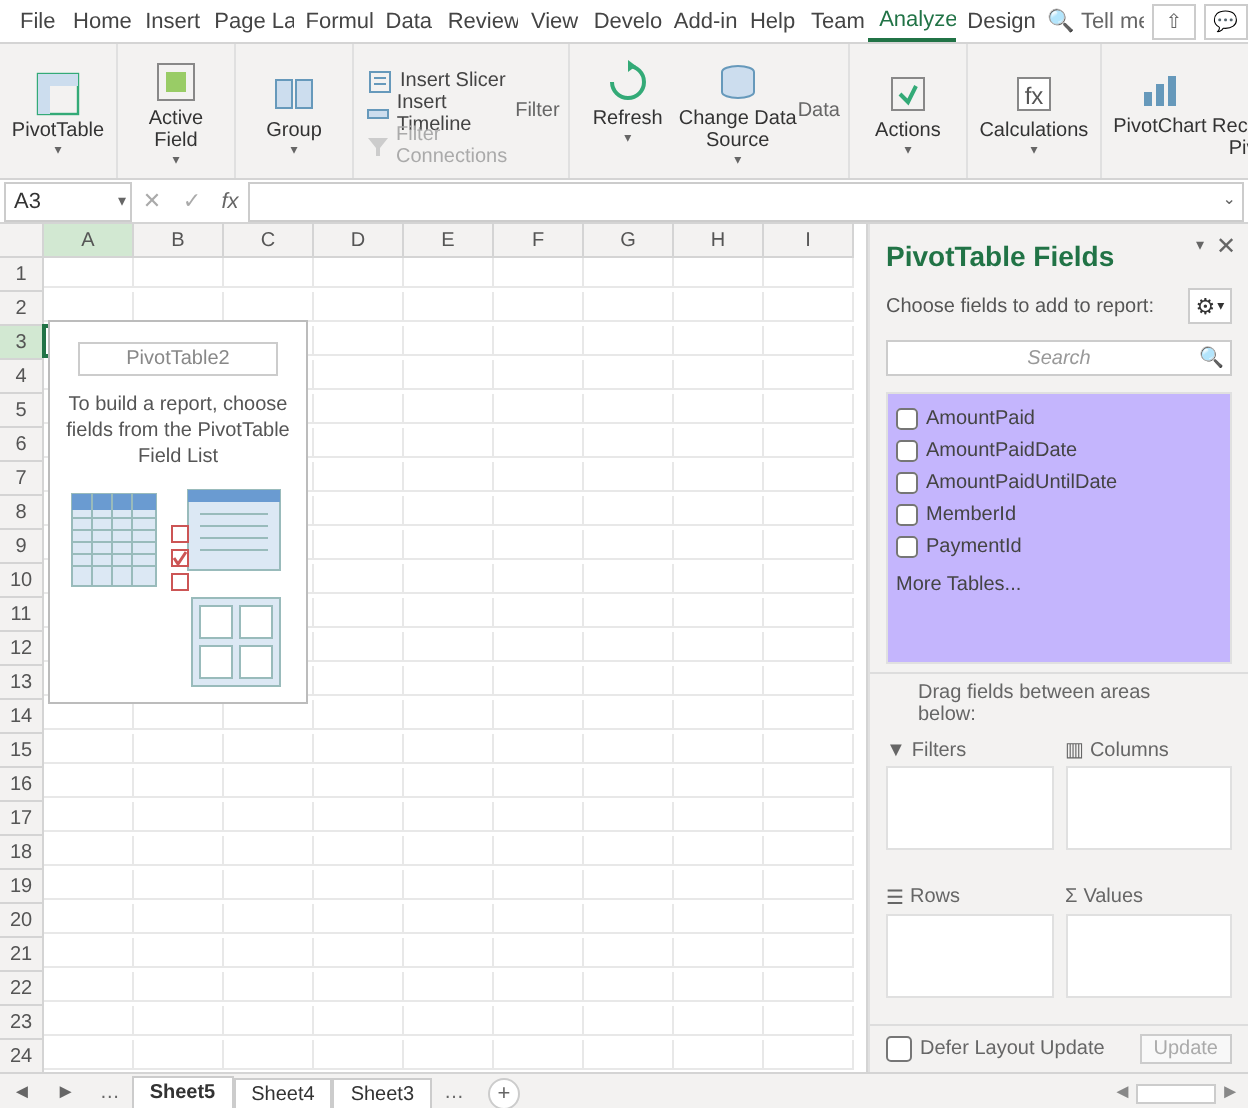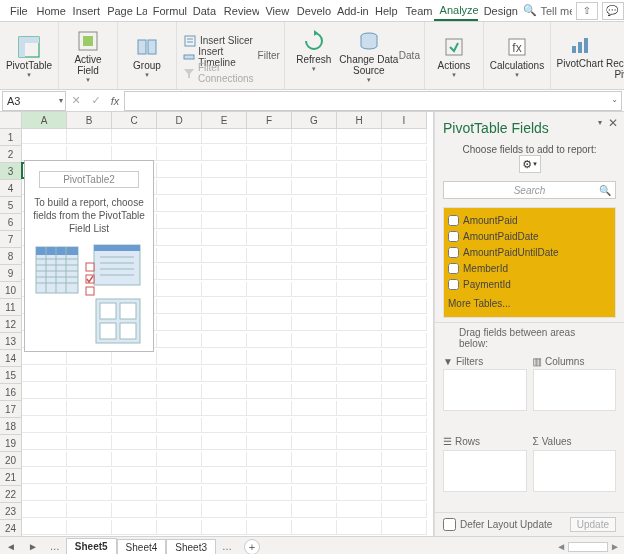--- a/index.html
+++ b/index.html
@@ -47,29 +47,29 @@
 .cell { border-right: 1px solid #e8e8e8; border-bottom: 1px solid #e8e8e8; height: 15px; }
 .cell.selected { outline: 2px solid #217346; outline-offset: -1px; background: #fff; }
 
 
 .ghost { position: absolute; left: 24px; top: 48px; width: 130px; border: 1px solid #bcbcbc; background: #fff; padding: 6px; font-size: 10px; color: #555; }
 .ghost .title { border: 1px solid #ccc; text-align: center; padding: 2px 0; margin: 4px 8px 8px; color: #888; }
 .ghost .txt { text-align: center; line-height: 13px; margin-bottom: 10px; }
 .ghost svg { display: block; margin: 0 auto; }
 
 
-.pane h2 { font-size: 14px; font-weight: 400; color: #217346; padding: 8px 8px 4px; }
+.pane h2 { font-size: 14px; font-weight: 700; color: #217346; padding: 8px 8px 4px; }
 .pane .closebtn { position: absolute; right: 6px; top: 4px; font-size: 12px; color: #666; cursor: pointer; }
 .pane .dropdotbtn { position: absolute; right: 22px; top: 6px; font-size: 8px; color: #666; }
-.pane .row1 { display: flex; align-items: center; padding: 4px 8px; flex-direction: column; }
+.pane .row1 { display: flex; align-items: center; padding: 4px 8px; }
 .pane .row1 .t { flex: 1; font-size: 10px; color: #555; }
 .pane .gear { width: 22px; height: 18px; border: 1px solid #ccc; display: flex; align-items: center; justify-content: center; font-size: 11px; background: #fff; }
 .pane .search { margin: 4px 8px; height: 18px; border: 1px solid #ccc; background: #fff; display: flex; align-items: center; padding: 0 4px; font-size: 10px; color: #999; font-style: italic; position: relative; justify-content: center; }
 .pane .search .mag { position: absolute; right: 3px; font-style: normal; color: #888; }
-.flist { margin: 4px 8px; background: #eab308; border: 1px solid #e0e0e0; padding: 4px; height: 111px; }
+.flist { margin: 4px 8px; background: #c4b5fd; border: 1px solid #e0e0e0; padding: 4px; height: 136px; }
 .fitem { display: flex; align-items: center; font-size: 10px; color: #444; height: 16px; }
 .fitem input { margin-right: 4px; width: 11px; height: 11px; }
 .more { font-size: 10px; color: #444; margin-top: 6px; cursor: pointer; }
 .dragtxt { font-size: 10px; color: #666; padding: 4px 24px; border-top: 1px solid #ddd; }
 .areas { display: grid; grid-template-columns: 1fr 1fr; gap: 6px; padding: 0 8px 4px; flex: 1; }
 .area .hdr { font-size: 10px; color: #666; display: flex; align-items: center; gap: 3px; height: 16px; }
 .area .box { background: #fff; border: 1px solid #e0e0e0; height: 42px; }
 .defer { display: flex; align-items: center; padding: 4px 8px; border-top: 1px solid #ddd; font-size: 10px; color: #666; }
 .defer input { margin-right: 4px; }
 .defer .upd { margin-left: auto; border: 1px solid #ccc; background: #f8f8f8; color: #aaa; padding: 1px 6px; font-size: 10px; }

